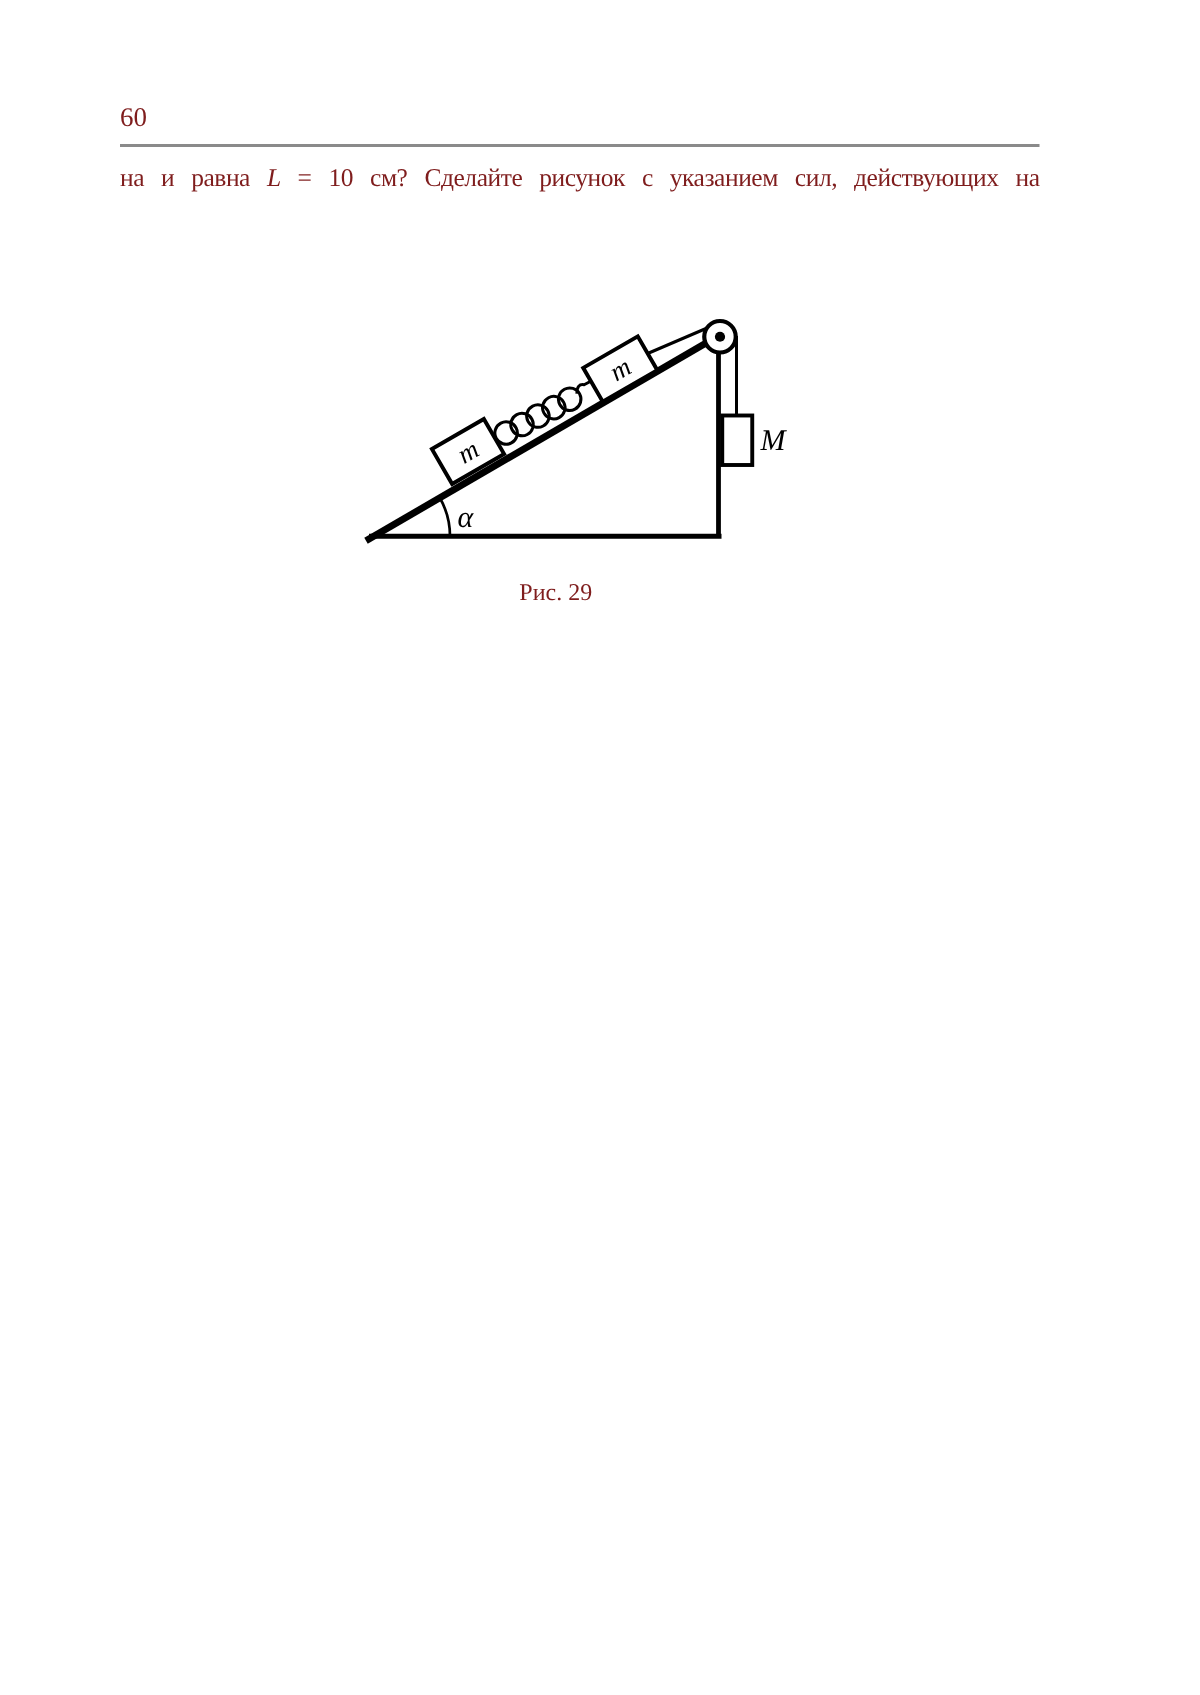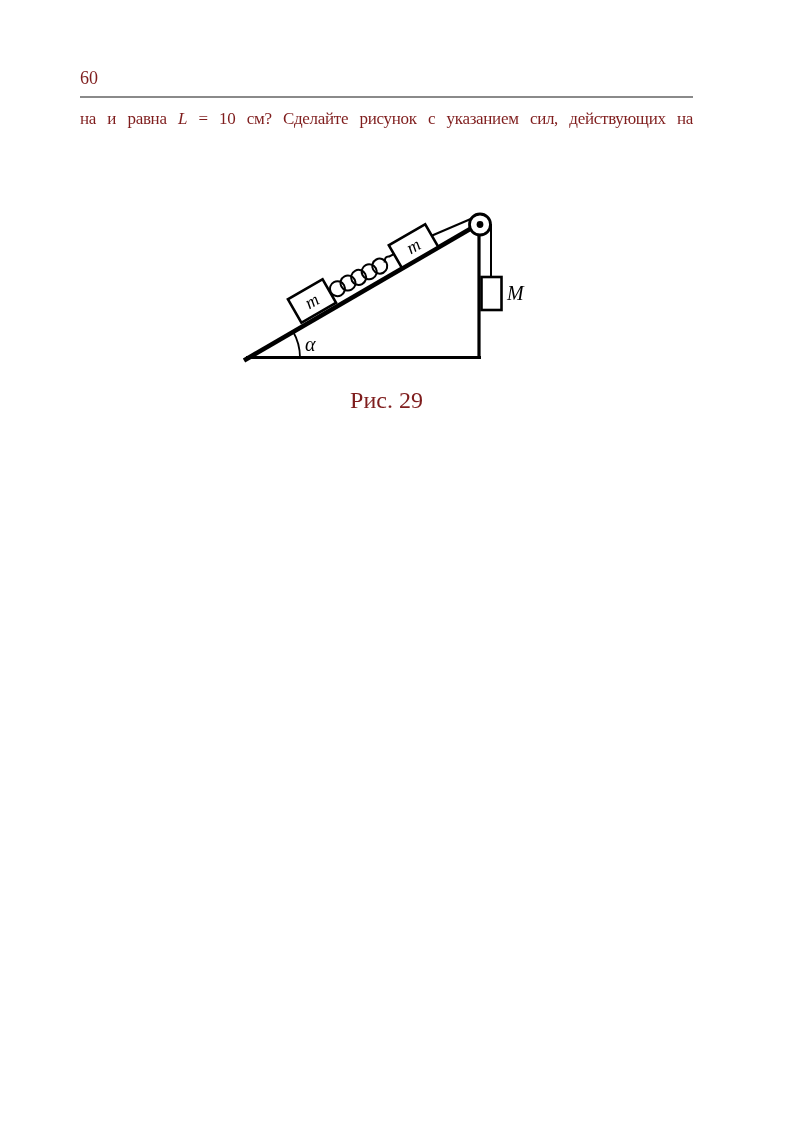--- a/index.html
+++ b/index.html
@@ -51,25 +51,25 @@
   .indent-line { text-indent: 25px; }
   .figure-svg {
     position: absolute;
     left: 238px;
     top: 203px;
     width: 294px;
     height: 168px;
   }
   .figure-caption {
     position: absolute;
-    left: 80px;
+    left: 64px;
     top: 387px;
     width: 613px;
     text-align: center;
-    font-size: 24px;
+    font-size: 16px;
   }
 </style>
 </head>
 <body>
 
 <div class="page">
 
   <div class="page-header">
     <span class="page-number">60</span>
   </div>

